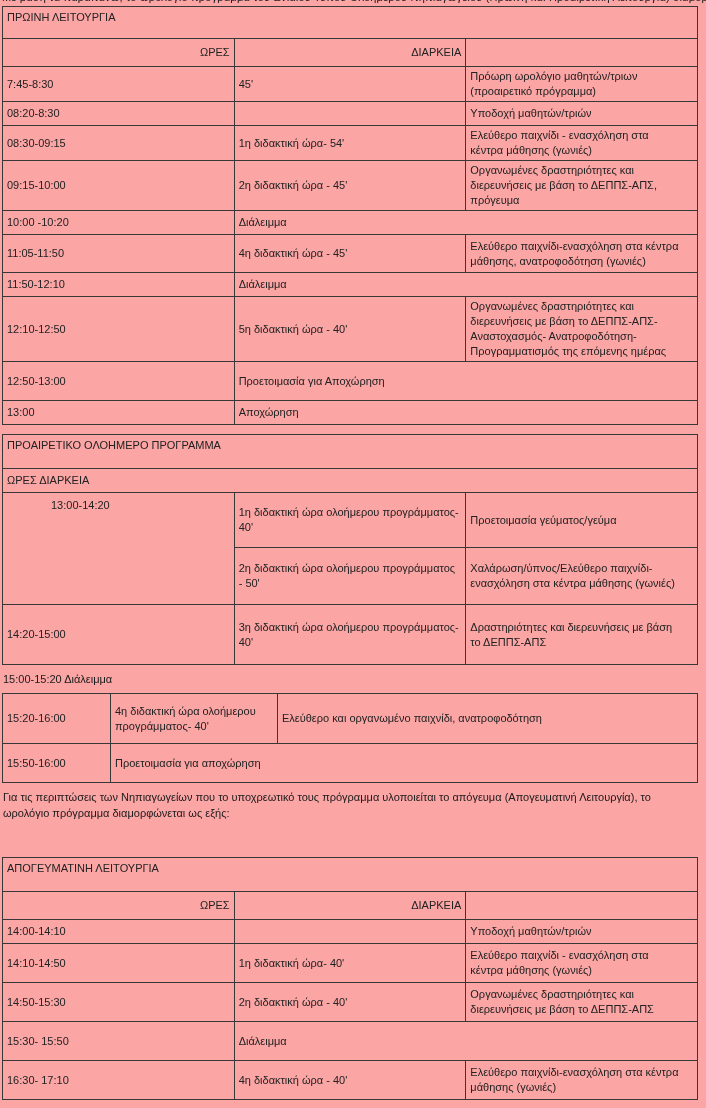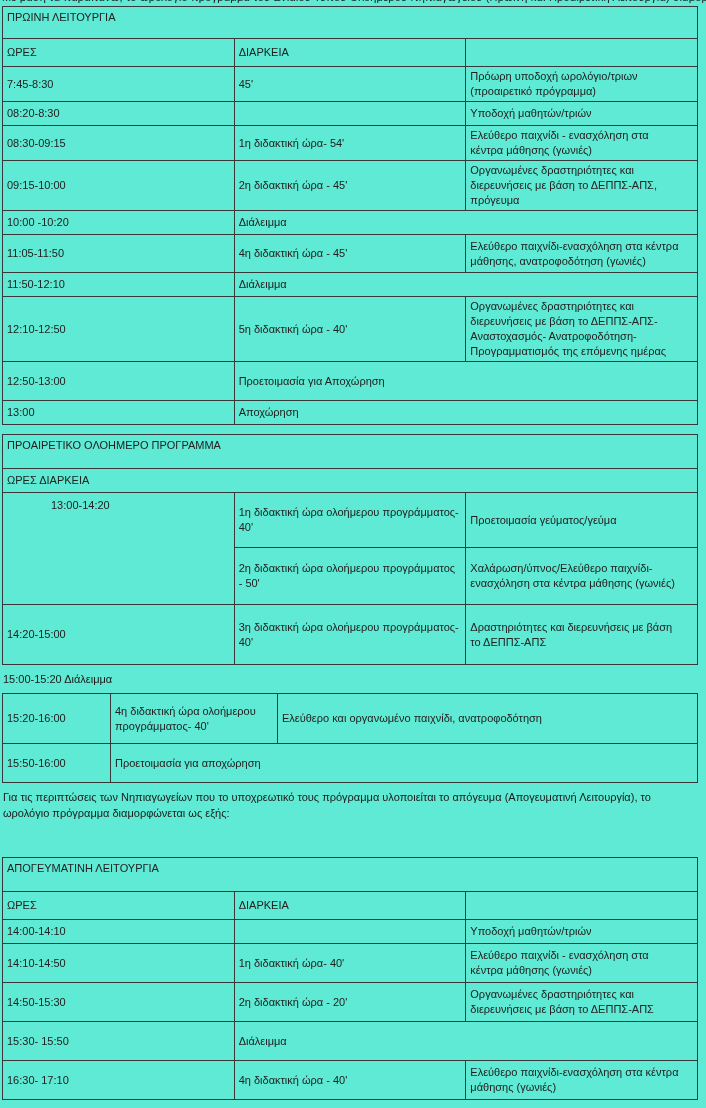--- a/index.html
+++ b/index.html
@@ -1,20 +1,20 @@
 <!DOCTYPE html>
 <html><head>
 <meta charset="utf-8">
 <style>
   html,body{margin:0;padding:0;background:#ffffff;}
   #page{
     position:relative;
     width:706px;height:1108px;
     overflow:hidden;
-    background:#5eead4;
+    background:#fca5a5;
     font-family:"Liberation Sans","DejaVu Sans",sans-serif;
     font-size:11px;
     color:#222;
   }
   
   .clipline{
     height:6px;overflow:hidden;position:relative;
     margin-left:2px;white-space:nowrap;
   }
   .clipline span{position:relative;top:-9px;letter-spacing:.2px;color:#1a1a1a;}
@@ -29,21 +29,21 @@
     border:1px solid #383838;
     padding:2px 4px 2px 4px;
     line-height:15px;
     vertical-align:middle;
     overflow:hidden;
     word-wrap:break-word;
   }
   .col-time{width:99px;}
   .col-dur{width:158px;}
   .title-cell{vertical-align:top;padding-top:3px;}
-  .hdr-cell{vertical-align:top;padding-top:6px;}
+  .hdr-cell{vertical-align:top;padding-top:6px;text-align:right;}
   .top-cell{vertical-align:top;padding-top:5px;padding-left:48px;}
   .act{padding-right:14px;}
 
   
   .h32{height:32px}.h28{height:28px}.h24{height:24px}.h23{height:39px}
   .h34{height:34px}.h38{height:38px}.h52{height:52px}
   .h55{height:55px}.h57{height:57px}.h60{height:60px}.h50{height:50px}
 
   .t2{margin-top:9px;}
   .interlude{
@@ -70,21 +70,21 @@
       <td class="title-cell" colspan="3">ΠΡΩΙΝΗ ΛΕΙΤΟΥΡΓΙΑ</td>
     </tr>
     <tr class="h28">
       <td class="col-time hdr-cell">ΩΡΕΣ</td>
       <td class="col-dur hdr-cell">ΔΙΑΡΚΕΙΑ</td>
       <td class="hdr-cell"></td>
     </tr>
     <tr class="h24">
       <td>7:45-8:30</td>
       <td>45'</td>
-      <td class="act">Πρόωρη υποδοχή ωρολόγιο/τριων (προαιρετικό πρόγραμμα)</td>
+      <td class="act">Πρόωρη ωρολόγιο μαθητών/τριων (προαιρετικό πρόγραμμα)</td>
     </tr>
     <tr class="h24">
       <td>08:20-8:30</td>
       <td></td>
       <td class="act">Υποδοχή μαθητών/τριών</td>
     </tr>
     <tr class="h24">
       <td>08:30-09:15</td>
       <td>1η διδακτική ώρα- 54'</td>
       <td class="act">Ελεύθερο παιχνίδι - ενασχόληση στα κέντρα μάθησης (γωνιές)</td>
@@ -181,21 +181,21 @@
       <td></td>
       <td class="act">Υποδοχή μαθητών/τριών</td>
     </tr>
     <tr class="h23">
       <td>14:10-14:50</td>
       <td>1η διδακτική ώρα- 40'</td>
       <td class="act">Ελεύθερο παιχνίδι - ενασχόληση στα κέντρα μάθησης (γωνιές)</td>
     </tr>
     <tr class="h23">
       <td>14:50-15:30</td>
-      <td>2η διδακτική ώρα - 20'</td>
+      <td>2η διδακτική ώρα - 40'</td>
       <td class="act">Οργανωμένες δραστηριότητες και διερευνήσεις με βάση το ΔΕΠΠΣ-ΑΠΣ</td>
     </tr>
     <tr class="h23">
       <td>15:30- 15:50</td>
       <td colspan="2">Διάλειμμα</td>
     </tr>
     <tr class="h23">
       <td>16:30- 17:10</td>
       <td>4η διδακτική ώρα - 40'</td>
       <td class="act">Ελεύθερο παιχνίδι-ενασχόληση στα κέντρα μάθησης (γωνιές)</td>

